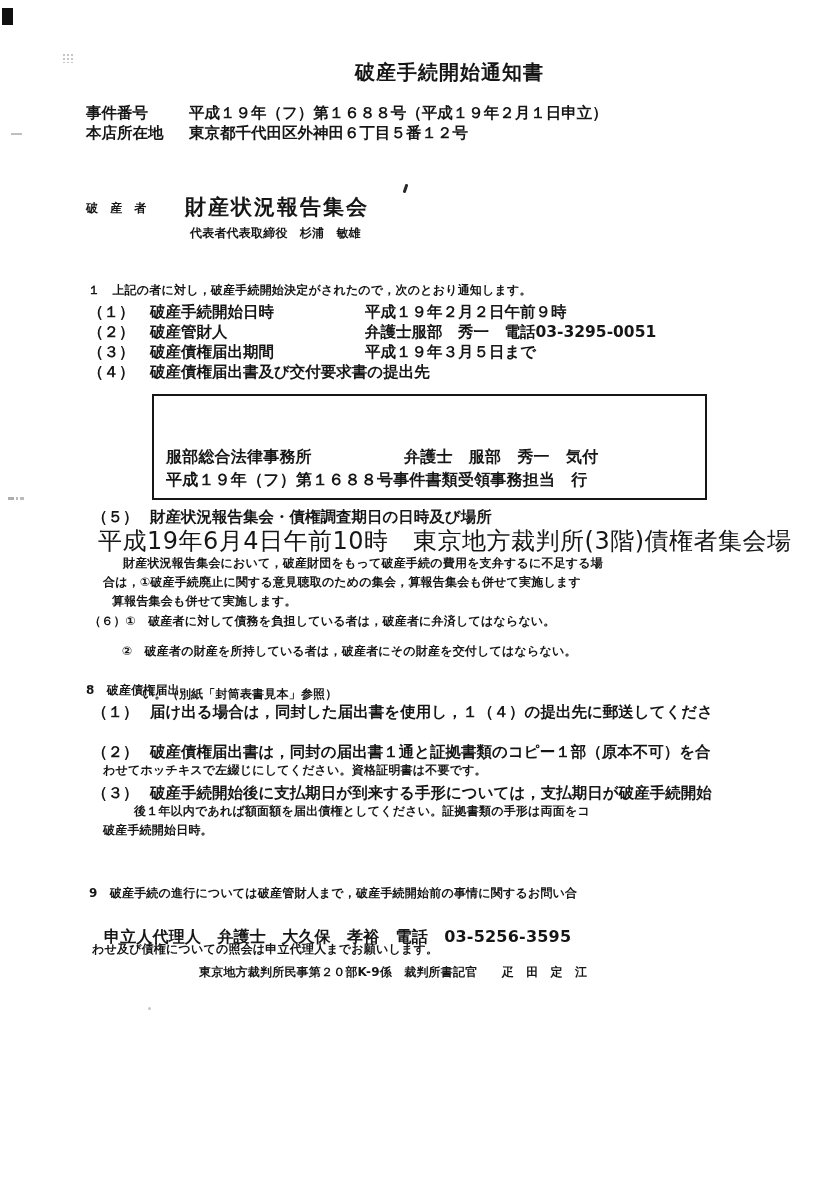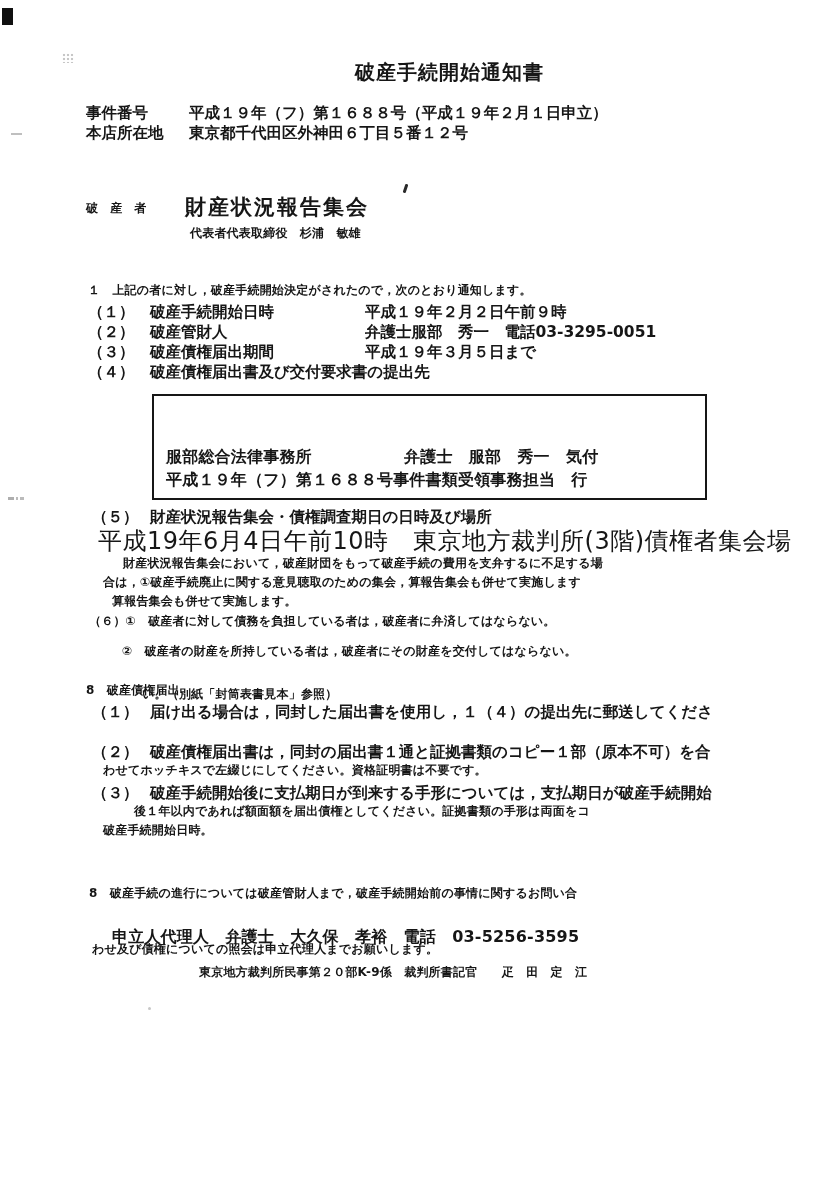--- a/index.html
+++ b/index.html
@@ -122,19 +122,19 @@
   </div>
   <div class="ln" style="left:103px;top:764px;">わせてホッチキスで左綴じにしてください。資格証明書は不要です。</div>
 
   <div class="row" style="left:92px;top:785px;">
     <span style="width:58px;flex:0 0 auto;">（３）</span>
     <span>破産手続開始後に支払期日が到来する手形については，支払期日が破産手続開始</span>
   </div>
   <div class="ln" style="left:134px;top:805px;">後１年以内であれば額面額を届出債権としてください。証拠書類の手形は両面をコ</div>
   <div class="ln" style="left:103px;top:824px;">破産手続開始日時。</div>
 
-  <div class="ln" style="left:89px;top:887px;">8　破産手続の進行については破産管財人まで，破産手続開始前の事情に関するお問い合</div>
+  <div class="ln" style="left:89px;top:887px;">9　破産手続の進行については破産管財人まで，破産手続開始前の事情に関するお問い合</div>
   <div class="ln" style="left:92px;top:908px;margin-top:35px;">わせ及び債権についての照会は申立代理人までお願いします。</div>
-  <div class="ln boldline semi-big" style="left:112px;top:928px;text-align:right;">申立人代理人　弁護士　大久保　孝裕　電話　03-5256-3595</div>
+  <div class="ln boldline semi-big" style="left:104px;top:928px;text-align:right;">申立人代理人　弁護士　大久保　孝裕　電話　03-5256-3595</div>
 
   <div class="ln boldline" style="left:199px;top:966px;">東京地方裁判所民事第２０部K-9係　裁判所書記官　　疋　田　定　江</div>
 
 </div>
 
 </body></html>

